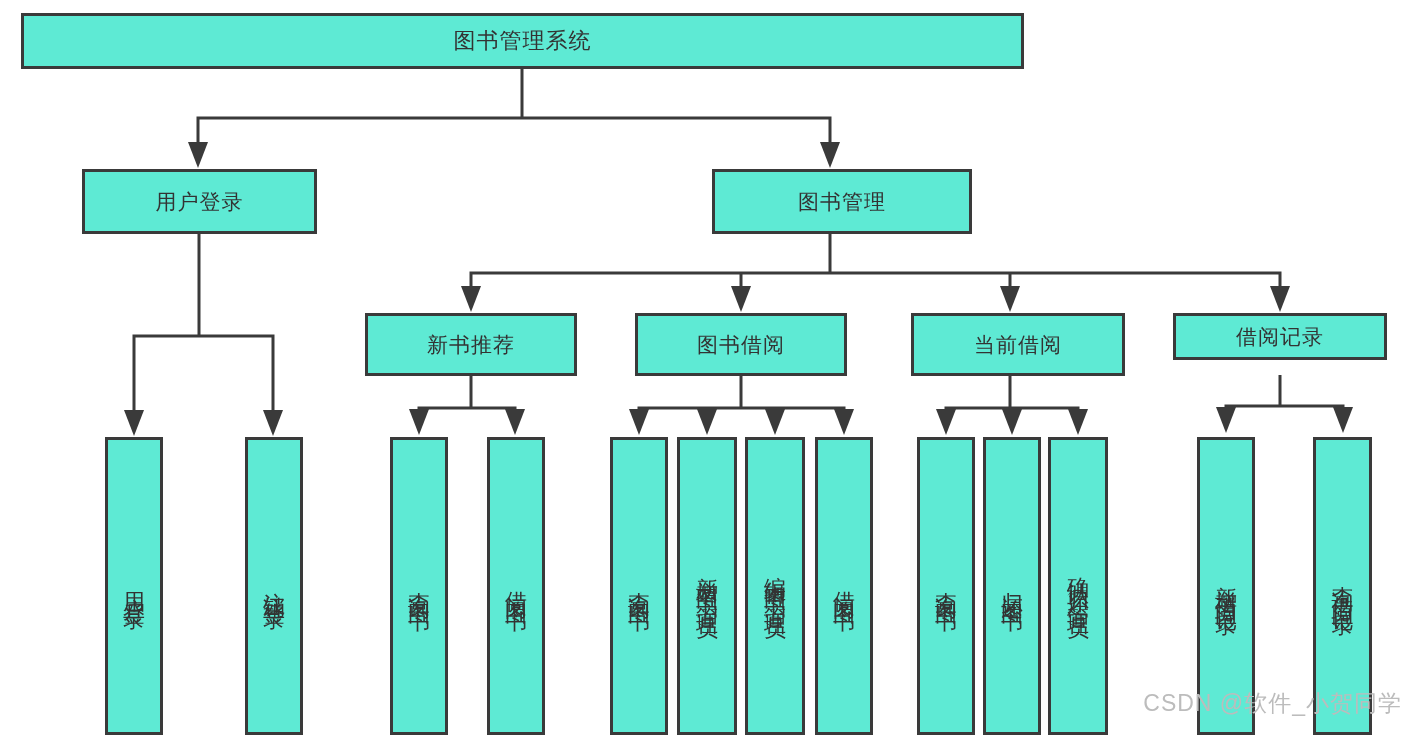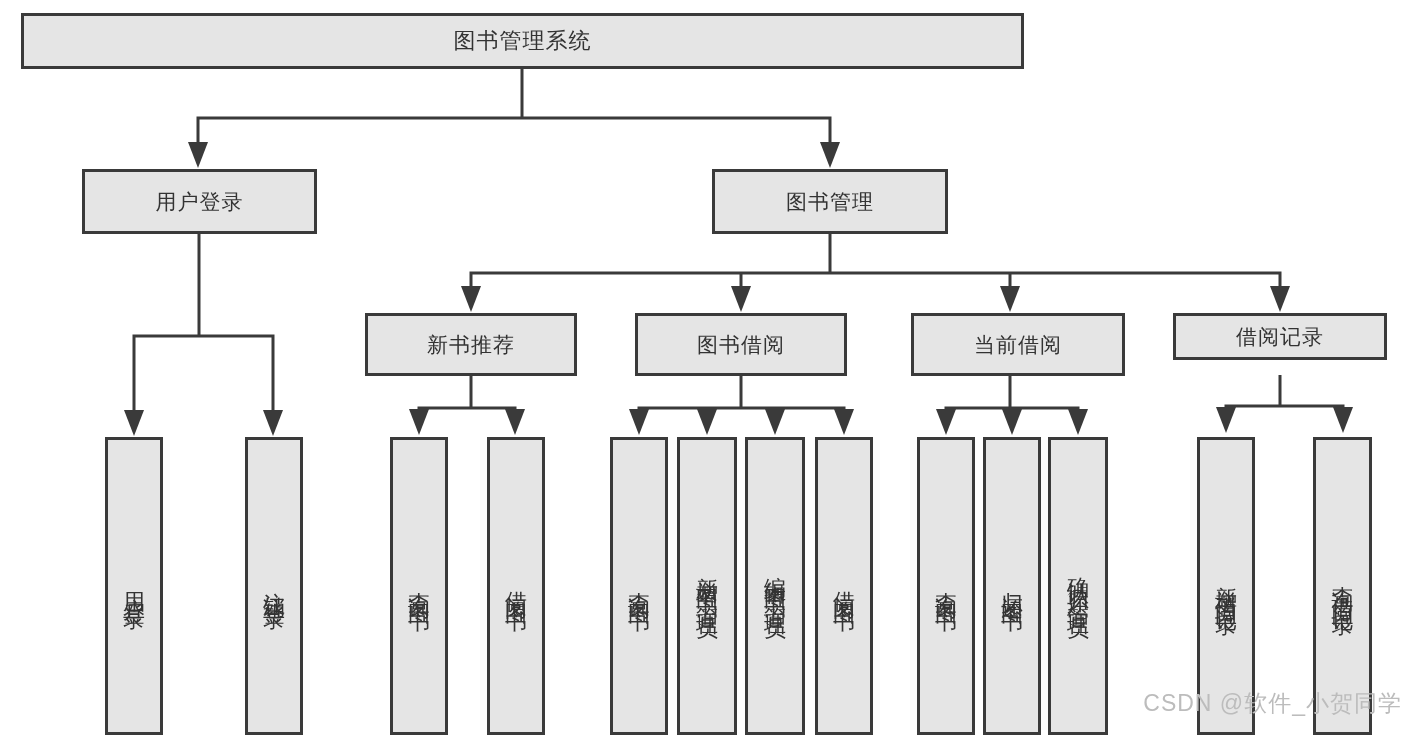--- a/index.html
+++ b/index.html
@@ -16,21 +16,21 @@
     font-family:"Liberation Sans", sans-serif;
     overflow:hidden;
   }
   svg.connectors{position:absolute;left:0;top:0;z-index:1;}
   svg.connectors .edges{stroke:var(--line-color);stroke-width:3;fill:none;}
   svg.connectors .arrowheads{fill:var(--line-color);stroke:none;}
   .box{
     position:absolute;
     box-sizing:border-box;
     border:3px solid var(--line-color);
-    background:#e5e5e5;
+    background:#5eead4;
     display:flex;align-items:center;justify-content:center;
     color:var(--text-color);
     z-index:2;
   }
   .hlabel{
     font-size:21px;
     letter-spacing:1px;
     white-space:nowrap;
   }
   .root .hlabel{font-size:22px;}
@@ -91,21 +91,21 @@
     </g>
   </svg>
 
   <div class="box root" style="left:21px;top:13px;width:1003px;height:56px;">
     <span class="hlabel">图书管理系统</span>
   </div>
 
   <div class="box" style="left:82px;top:169px;width:235px;height:65px;">
     <span class="hlabel">用户登录</span>
   </div>
-  <div class="box" style="left:712px;top:169px;width:236px;height:65px;">
+  <div class="box" style="left:712px;top:169px;width:260px;height:65px;">
     <span class="hlabel">图书管理</span>
   </div>
 
   <div class="box" style="left:635px;top:313px;width:212px;height:63px;">
     <span class="hlabel">图书借阅</span>
   </div>
   <div class="box" style="left:365px;top:313px;width:212px;height:63px;">
     <span class="hlabel">新书推荐</span>
   </div>
   <div class="box" style="left:903px;top:313px;width:214px;height:63px;margin-left:8px;">

